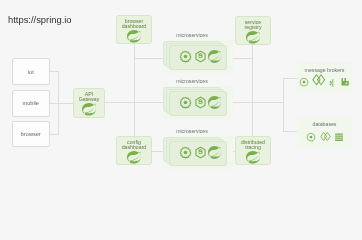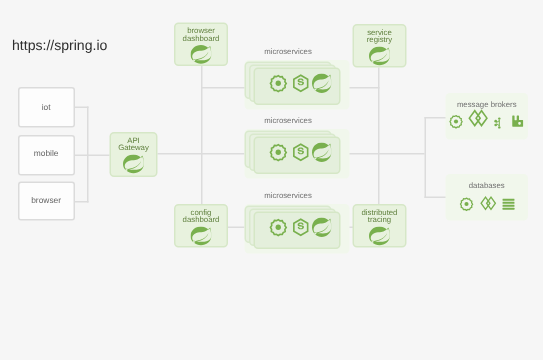--- a/index.html
+++ b/index.html
@@ -1,18 +1,18 @@
 <!DOCTYPE html>
 <html><head>
 <meta charset="utf-8">
 <style>
   html,body{margin:0;padding:0;}
   body{width:362px;height:174px;background:#f6f6f6;font-family:"Liberation Sans",sans-serif;overflow:hidden;position:relative;}
   #stage{position:absolute;left:0;top:0;width:362px;height:174px;}
-  .title{position:absolute;left:8px;top:24px;font-size:9.4px;color:#2e2e2e;white-space:nowrap;}
+  .title{position:absolute;left:8px;top:14px;font-size:9.4px;color:#2e2e2e;white-space:nowrap;}
 
   .line{position:absolute;background:#dcdcdc;}
 
   .wnode{position:absolute;box-sizing:border-box;border-radius:2px;background:#fdfdfd;border:1px solid #dbdbdb;}
   .wnode .nlabel{position:absolute;left:0;right:0;top:50%;transform:translateY(-50%);
      text-align:center;font-size:5.6px;color:#666;}
 
   .gnode{position:absolute;box-sizing:border-box;border-radius:3px;background:#e8f2de;border:1px solid #d6e7c7;
          display:flex;flex-direction:column;align-items:center;justify-content:flex-start;padding-top:2.5px;}
   .gnode .nlabel{position:static;text-align:center;font-size:5.2px;line-height:1.15;color:#5e7f3c;}

